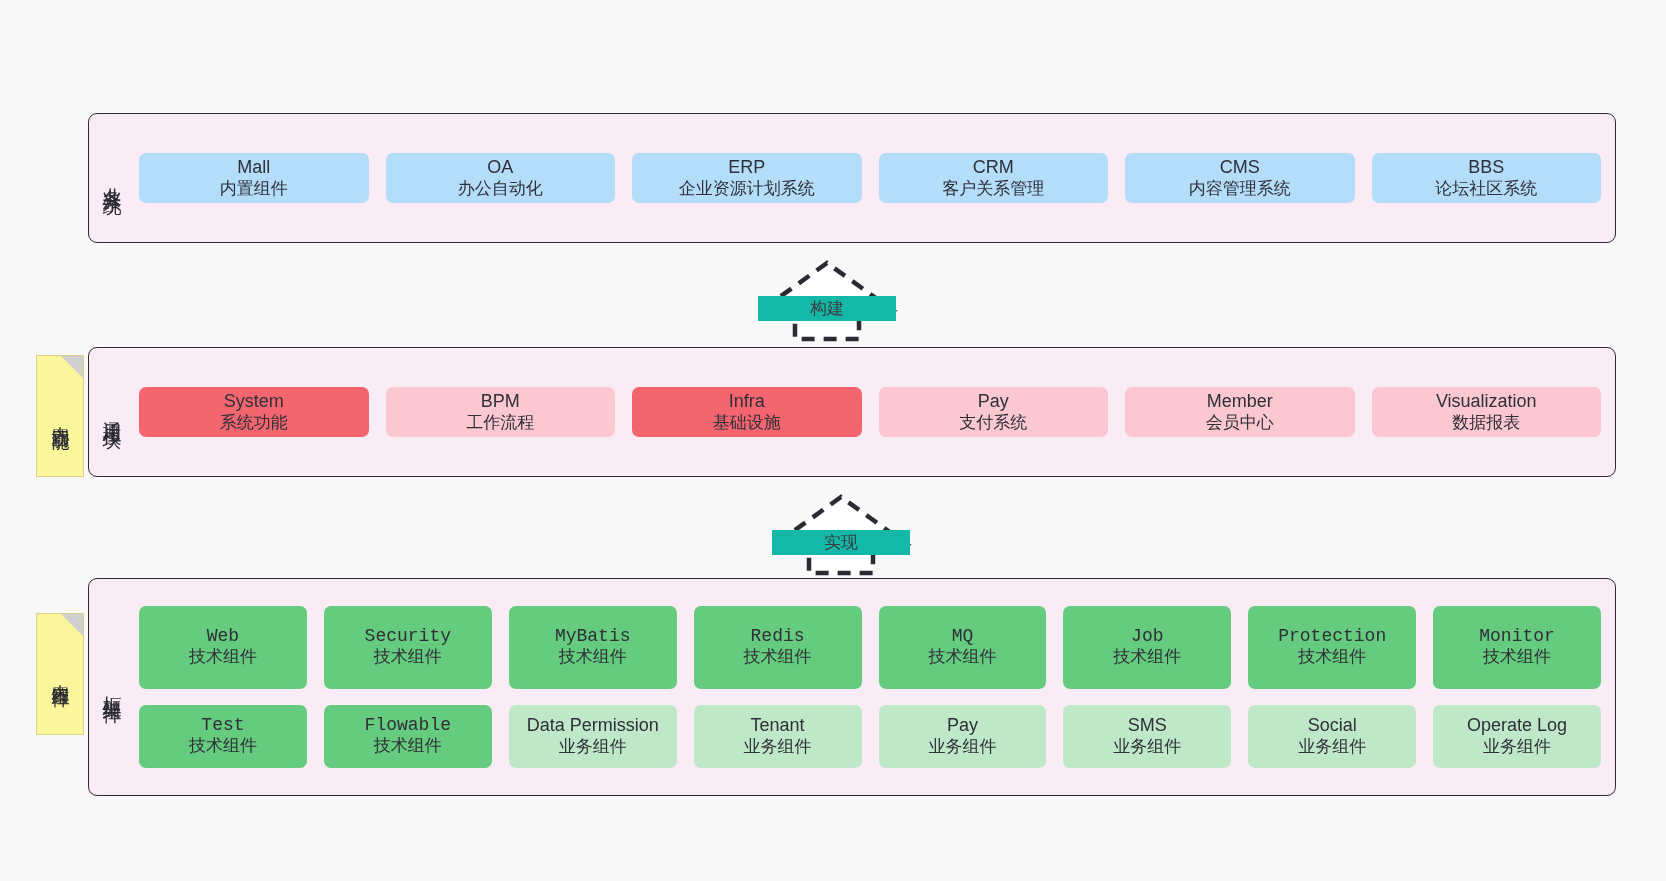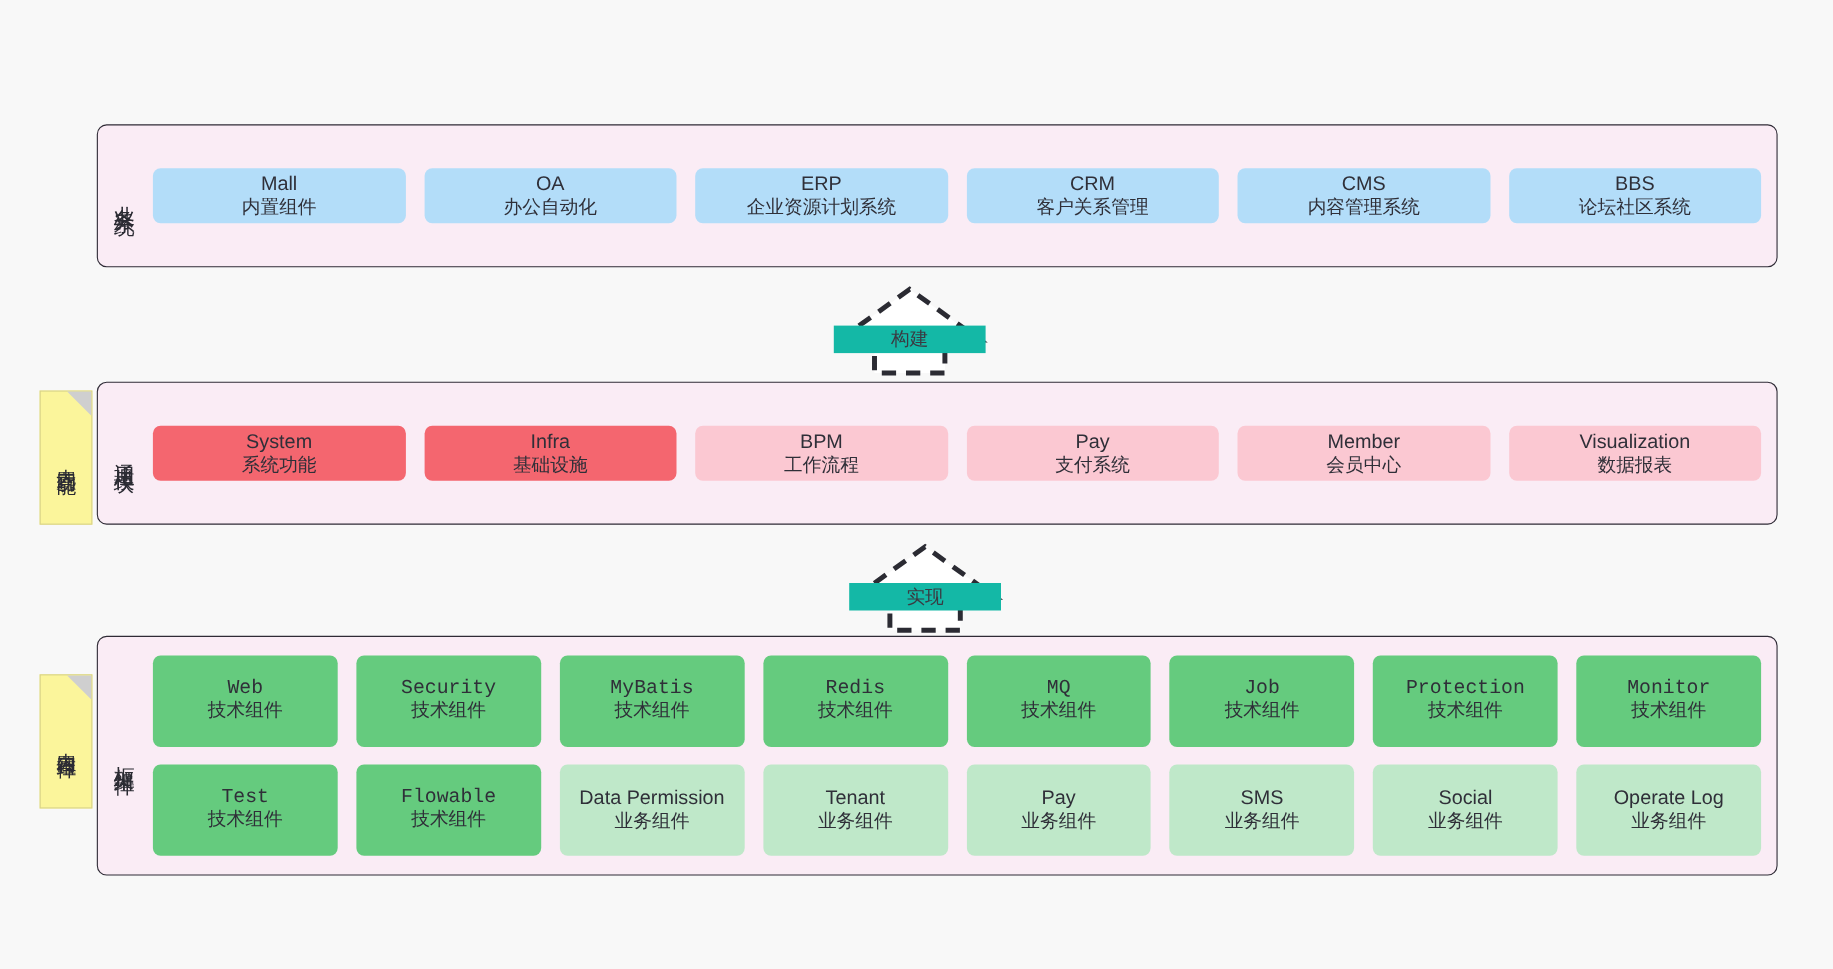--- a/index.html
+++ b/index.html
@@ -159,27 +159,27 @@
     <span>内置功能</span>
   </div>
   <div class="layer" id="layer-1" style="left:88px; top:347px; width:1528px; height:130px;justify-content:space-between;">
     <div class="layer-title">通用模块</div>
     <div class="layer-body">
       <div class="row">
         <div class="box red">
           <span class="en">System</span>
           <span class="cn">系统功能</span>
         </div>
+        <div class="box pink">
+          <span class="en">BPM</span>
+          <span class="cn">工作流程</span>
+        </div>
         <div class="box red">
           <span class="en">Infra</span>
           <span class="cn">基础设施</span>
-        </div>
-        <div class="box pink">
-          <span class="en">BPM</span>
-          <span class="cn">工作流程</span>
         </div>
         <div class="box pink">
           <span class="en">Pay</span>
           <span class="cn">支付系统</span>
         </div>
         <div class="box pink">
           <span class="en">Member</span>
           <span class="cn">会员中心</span>
         </div>
         <div class="box pink">
@@ -233,21 +233,21 @@
         <div class="box green">
           <span class="en">Protection</span>
           <span class="cn">技术组件</span>
         </div>
         <div class="box green">
           <span class="en">Monitor</span>
           <span class="cn">技术组件</span>
         </div>
       </div>
 
-      <div class="row" style="height:83px;">
+      <div class="row" style="height:63px;">
         <div class="box green">
           <span class="en">Test</span>
           <span class="cn">技术组件</span>
         </div>
         <div class="box green">
           <span class="en">Flowable</span>
           <span class="cn">技术组件</span>
         </div>
         <div class="box mint two-line-en">
           <span class="en">Data Permission</span>

